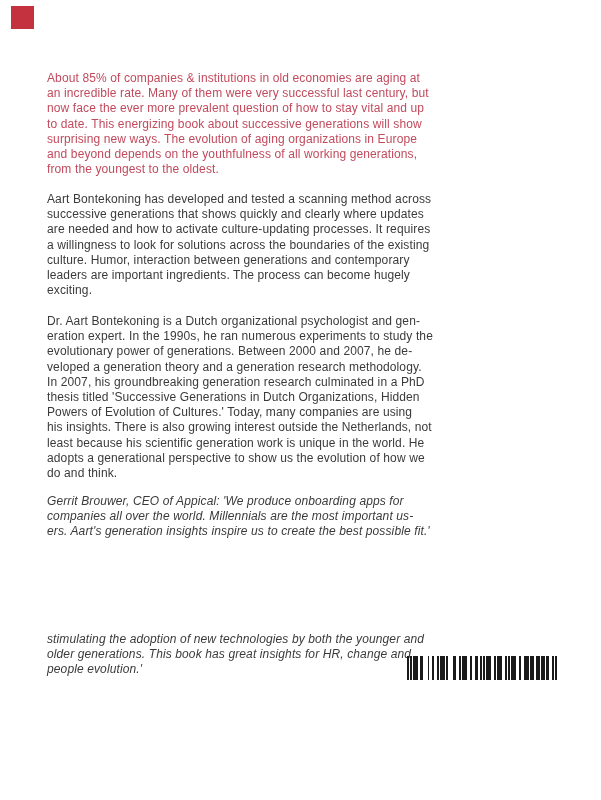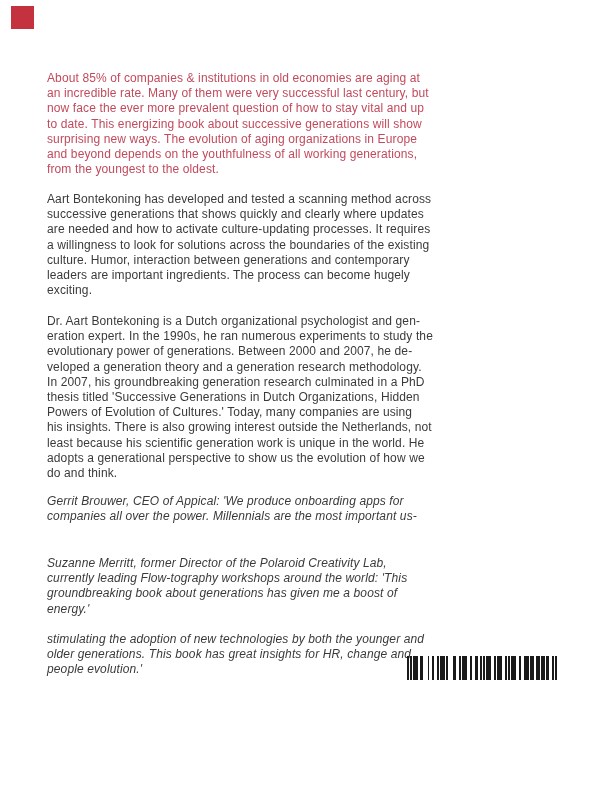--- a/index.html
+++ b/index.html
@@ -35,23 +35,22 @@
 <div class="page">
 
   <div class="mark"></div>
 
   <div class="para red" style="top:71px"><div>About 85% of companies &amp; institutions in old economies are aging at</div><div>an incredible rate. Many of them were very successful last century, but</div><div>now face the ever more prevalent question of how to stay vital and up</div><div>to date. This energizing book about successive generations will show</div><div>surprising new ways. The evolution of aging organizations in Europe</div><div>and beyond depends on the youthfulness of all working generations,</div><div>from the youngest to the oldest.</div></div>
 
   <div class="para" style="top:192px"><div>Aart Bontekoning has developed and tested a scanning method across</div><div>successive generations that shows quickly and clearly where updates</div><div>are needed and how to activate culture-updating processes. It requires</div><div>a willingness to look for solutions across the boundaries of the existing</div><div>culture. Humor, interaction between generations and contemporary</div><div>leaders are important ingredients. The process can become hugely</div><div>exciting.</div></div>
 
   <div class="para" style="top:314px"><div>Dr. Aart Bontekoning is a Dutch organizational psychologist and gen-</div><div>eration expert. In the 1990s, he ran numerous experiments to study the</div><div>evolutionary power of generations. Between 2000 and 2007, he de-</div><div>veloped a generation theory and a generation research methodology.</div><div>In 2007, his groundbreaking generation research culminated in a PhD</div><div>thesis titled 'Successive Generations in Dutch Organizations, Hidden</div><div>Powers of Evolution of Cultures.' Today, many companies are using</div><div>his insights. There is also growing interest outside the Netherlands, not</div><div>least because his scientific generation work is unique in the world. He</div><div>adopts a generational perspective to show us the evolution of how we</div><div>do and think.</div></div>
 
-  <div class="para quote" style="top:494px"><div>Gerrit Brouwer, CEO of Appical: 'We produce onboarding apps for</div><div>companies all over the power. Millennials are the most important us-</div></div>
+  <div class="para quote" style="top:494px"><div>Gerrit Brouwer, CEO of Appical: 'We produce onboarding apps for</div><div>companies all over the world. Millennials are the most important us-</div><div>ers. Aart's generation insights inspire us to create the best possible fit.'</div></div>
 
-  <div class="para quote" style="top:556px"><div>Suzanne Merritt, former Director of the Polaroid Creativity Lab,</div><div>currently leading Flow-tography workshops around the world: 'This</div><div>groundbreaking book about generations has given me a boost of</div><div>energy.'</div></div>
 
   <div class="para quote" style="top:632px"><div>stimulating the adoption of new technologies by both the younger and</div><div>older generations. This book has great insights for HR, change and</div><div>people evolution.'</div></div>
 
 
   <div class="barcode">
       <span class="bar" style="left: 0px; width: 1.92895px; height: 102px;"></span>
       <span class="bar" style="left: 3.15789px; width: 1.92895px; height: 102px;"></span>
       <span class="bar" style="left: 6.31579px; width: 1.92895px; height: 93px;"></span>
       <span class="bar" style="left: 7.89474px; width: 1.92895px; height: 93px;"></span>
       <span class="bar" style="left: 9.47368px; width: 1.92895px; height: 93px;"></span>

